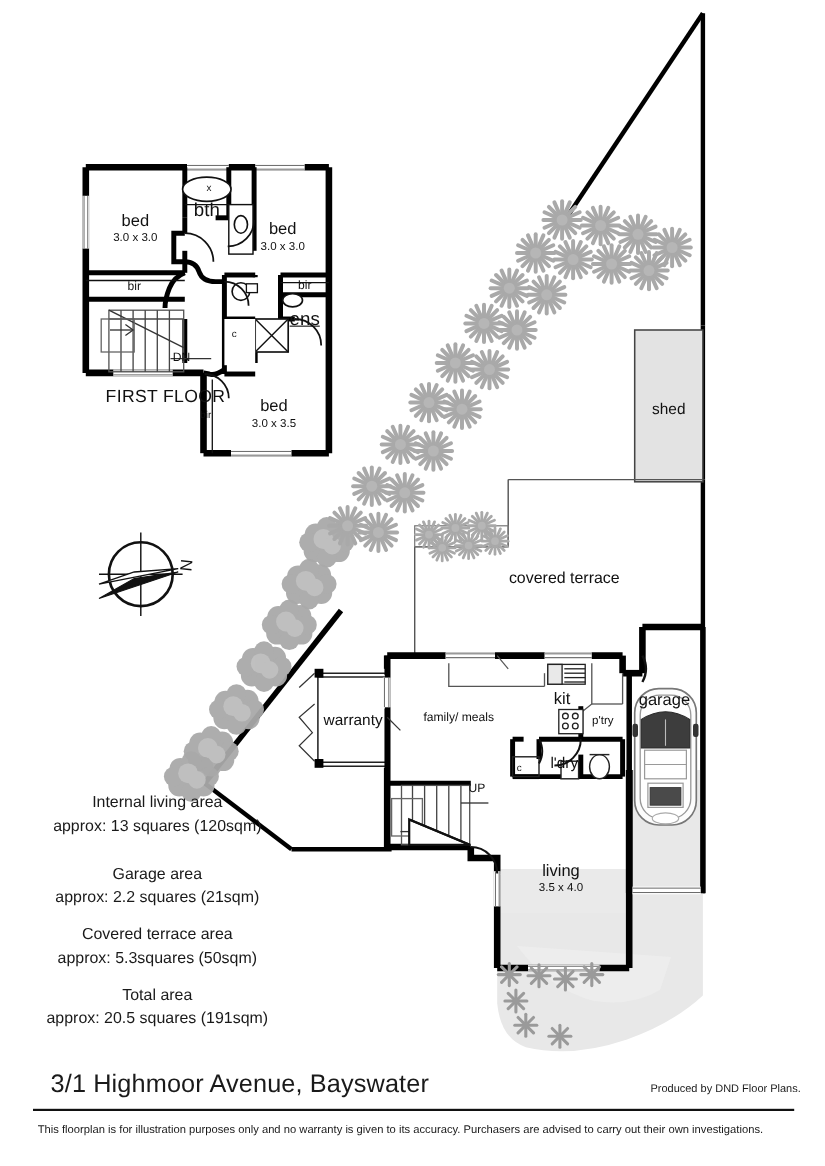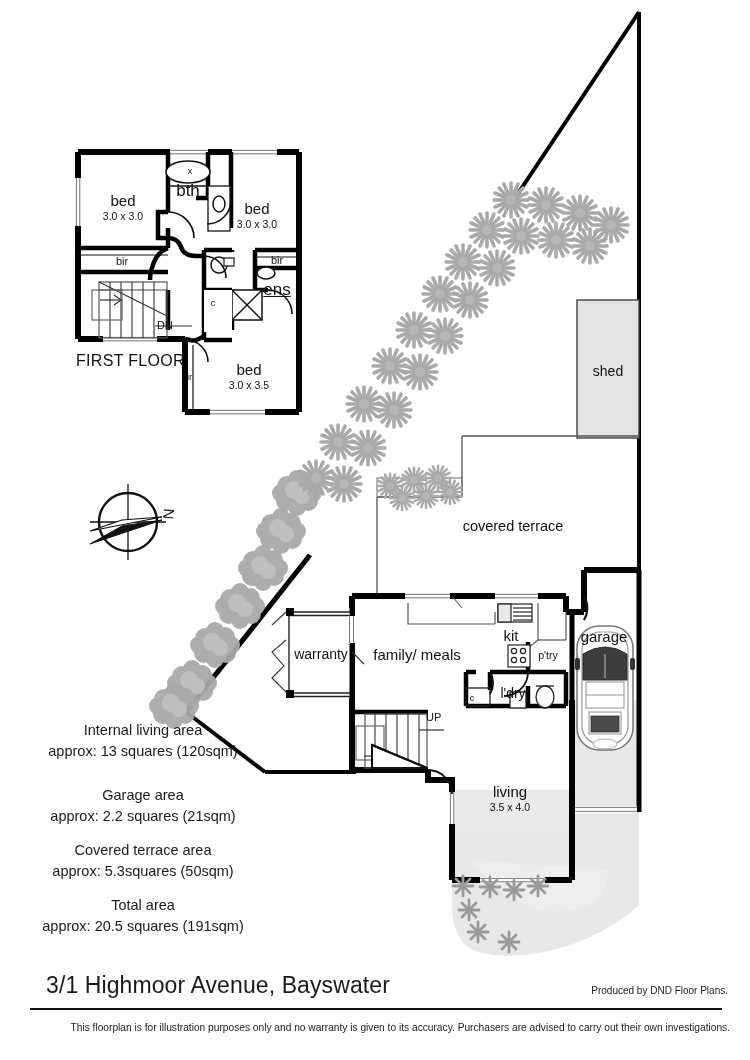--- a/index.html
+++ b/index.html
@@ -43,20 +43,21 @@
   }
   .tiny {
     font-size: 9px;
   }
   .small {
     font-size: 11px;
   }
   .floor-title {
     font-size: 16px;
     letter-spacing: 0.3px;
+    margin-left: 20px;
   }
   .area-block {
     position: absolute;
     text-align: center;
     font-size: 14.5px;
     line-height: 1.45;
   }
   .addr {
     position: absolute;
     left: 46px;
@@ -73,25 +74,25 @@
   .rule {
     position: absolute;
     left: 30px;
     top: 1008px;
     width: 692px;
     height: 2px;
     background: #111111;
   }
   .disclaimer {
     position: absolute;
-    left: 30px;
+    left: 14px;
     top: 1022px;
     width: 700px;
     font-size: 10.2px;
-    text-align: right;
+    text-align: center;
   }
   .ctr { transform: translateX(-50%); }
 </style>
 </head>
 <body>
 
 <div id="page">
 
   <svg class="plan" viewBox="0 0 750 1060">
     <defs>
@@ -555,21 +556,21 @@
   <div class="lbl floor-title" style="left:76px; top:353px;">FIRST FLOOR</div>
 
   <div class="lbl" style="left:163px; top:506px; font-size:15px; transform:rotate(96deg);">N</div>
 
   <div class="lbl ctr" style="left:608px; top:364px; font-size:14px;">shed</div>
 
   <div class="lbl ctr" style="left:513px; top:519px; font-size:14.5px;">covered terrace</div>
 
   <div class="lbl ctr" style="left:321px; top:647px; font-size:14px;">warranty</div>
 
-  <div class="lbl ctr" style="left:417px; top:647px; font-size:15px;">family/ meals</div>
+  <div class="lbl ctr" style="left:417px; top:647px; font-size:11px;">family/ meals</div>
 
   <div class="lbl ctr" style="left:511px; top:628px; font-size:15px;">kit</div>
 
   <div class="lbl ctr" style="left:548px; top:650px; font-size:10.5px;">p'try</div>
 
   <div class="lbl ctr" style="left:513px; top:686px; font-size:14px;">l'dry</div>
 
   <div class="lbl tiny ctr" style="left:472px; top:694px;">c</div>
 
   <div class="lbl room-name ctr" style="left:510px; top:784px;">living</div>

